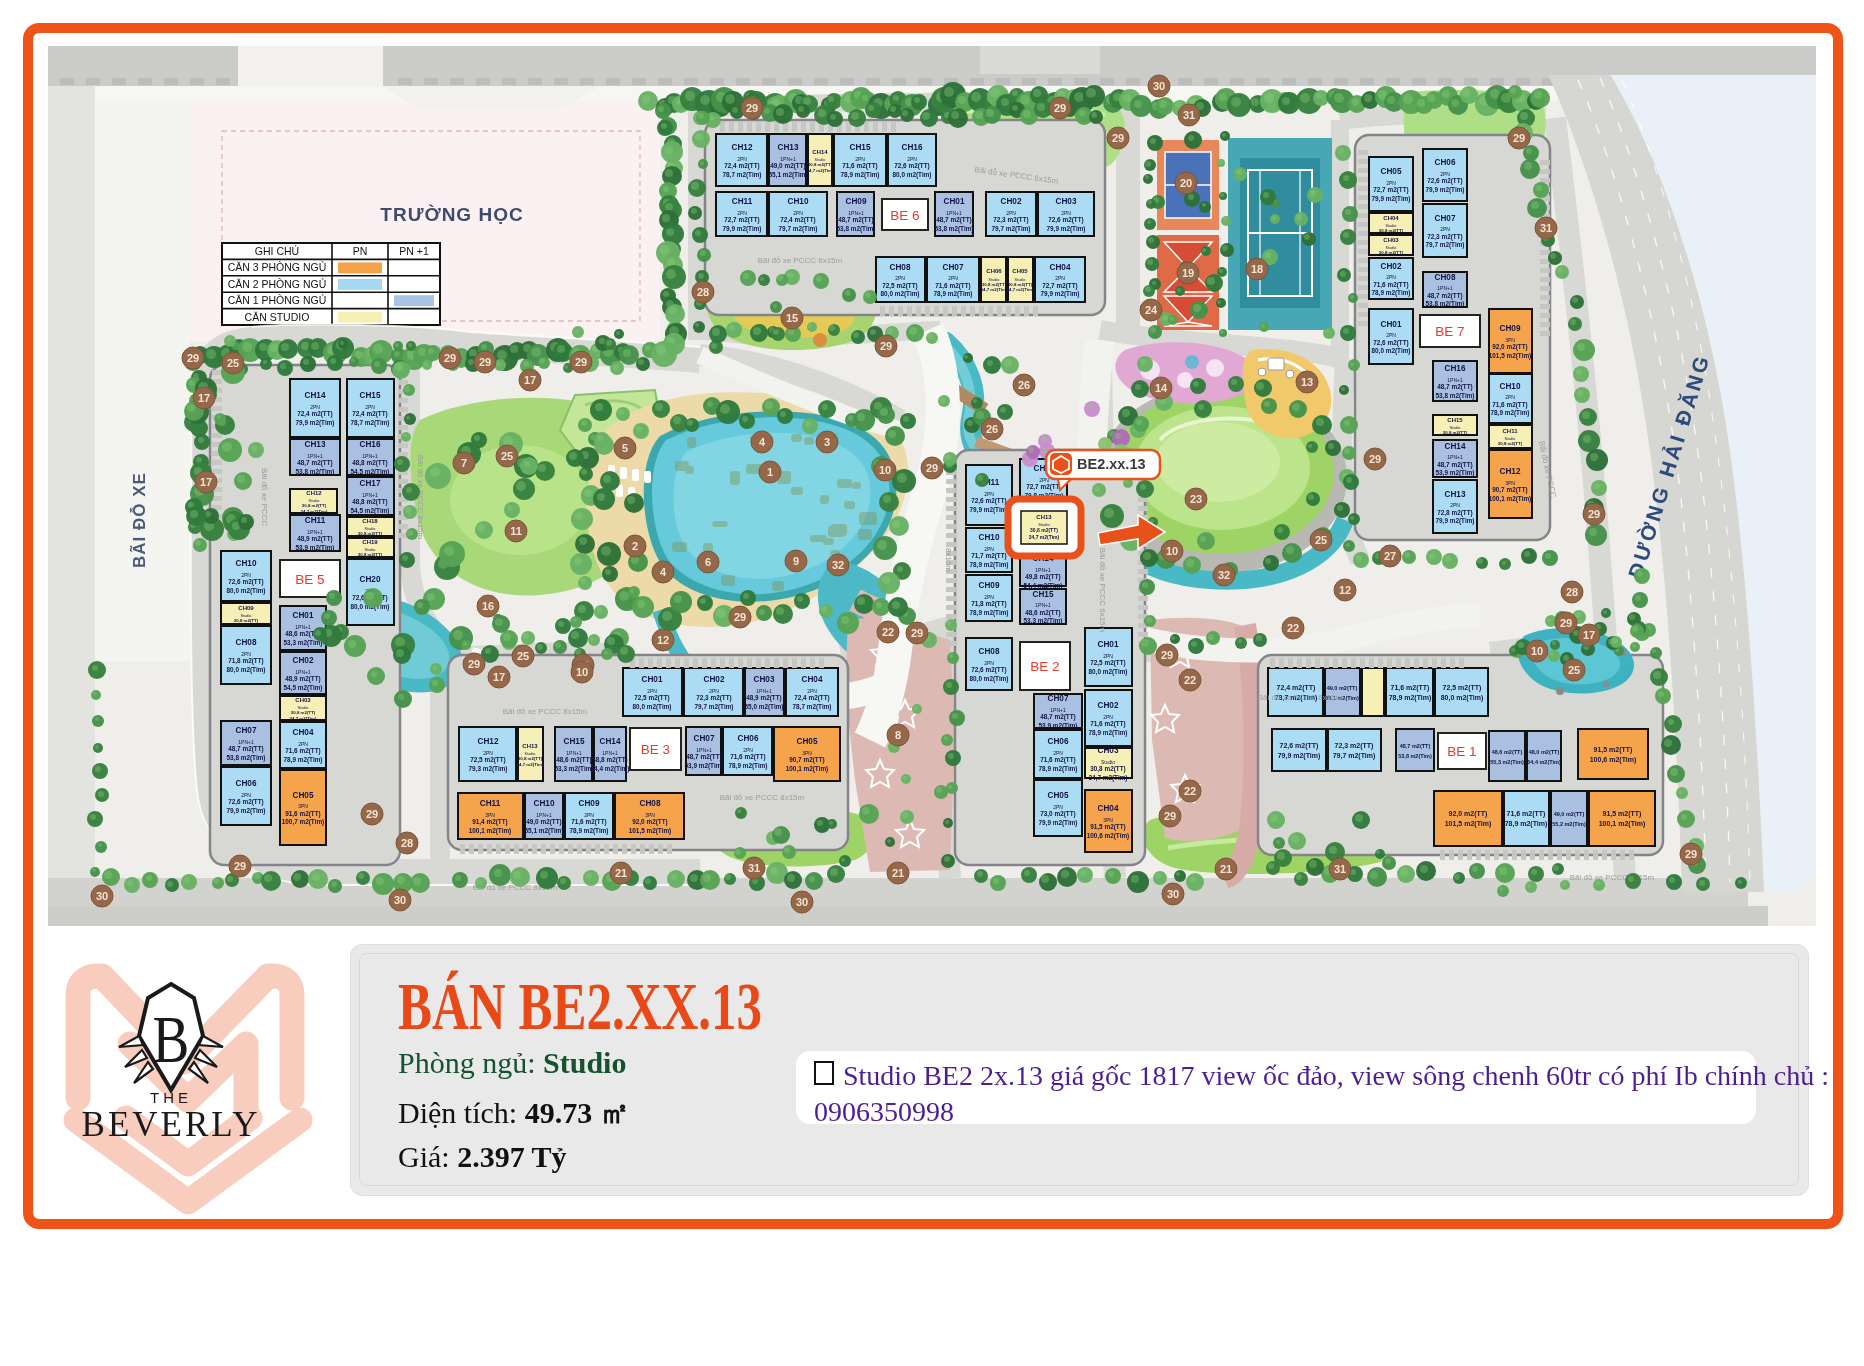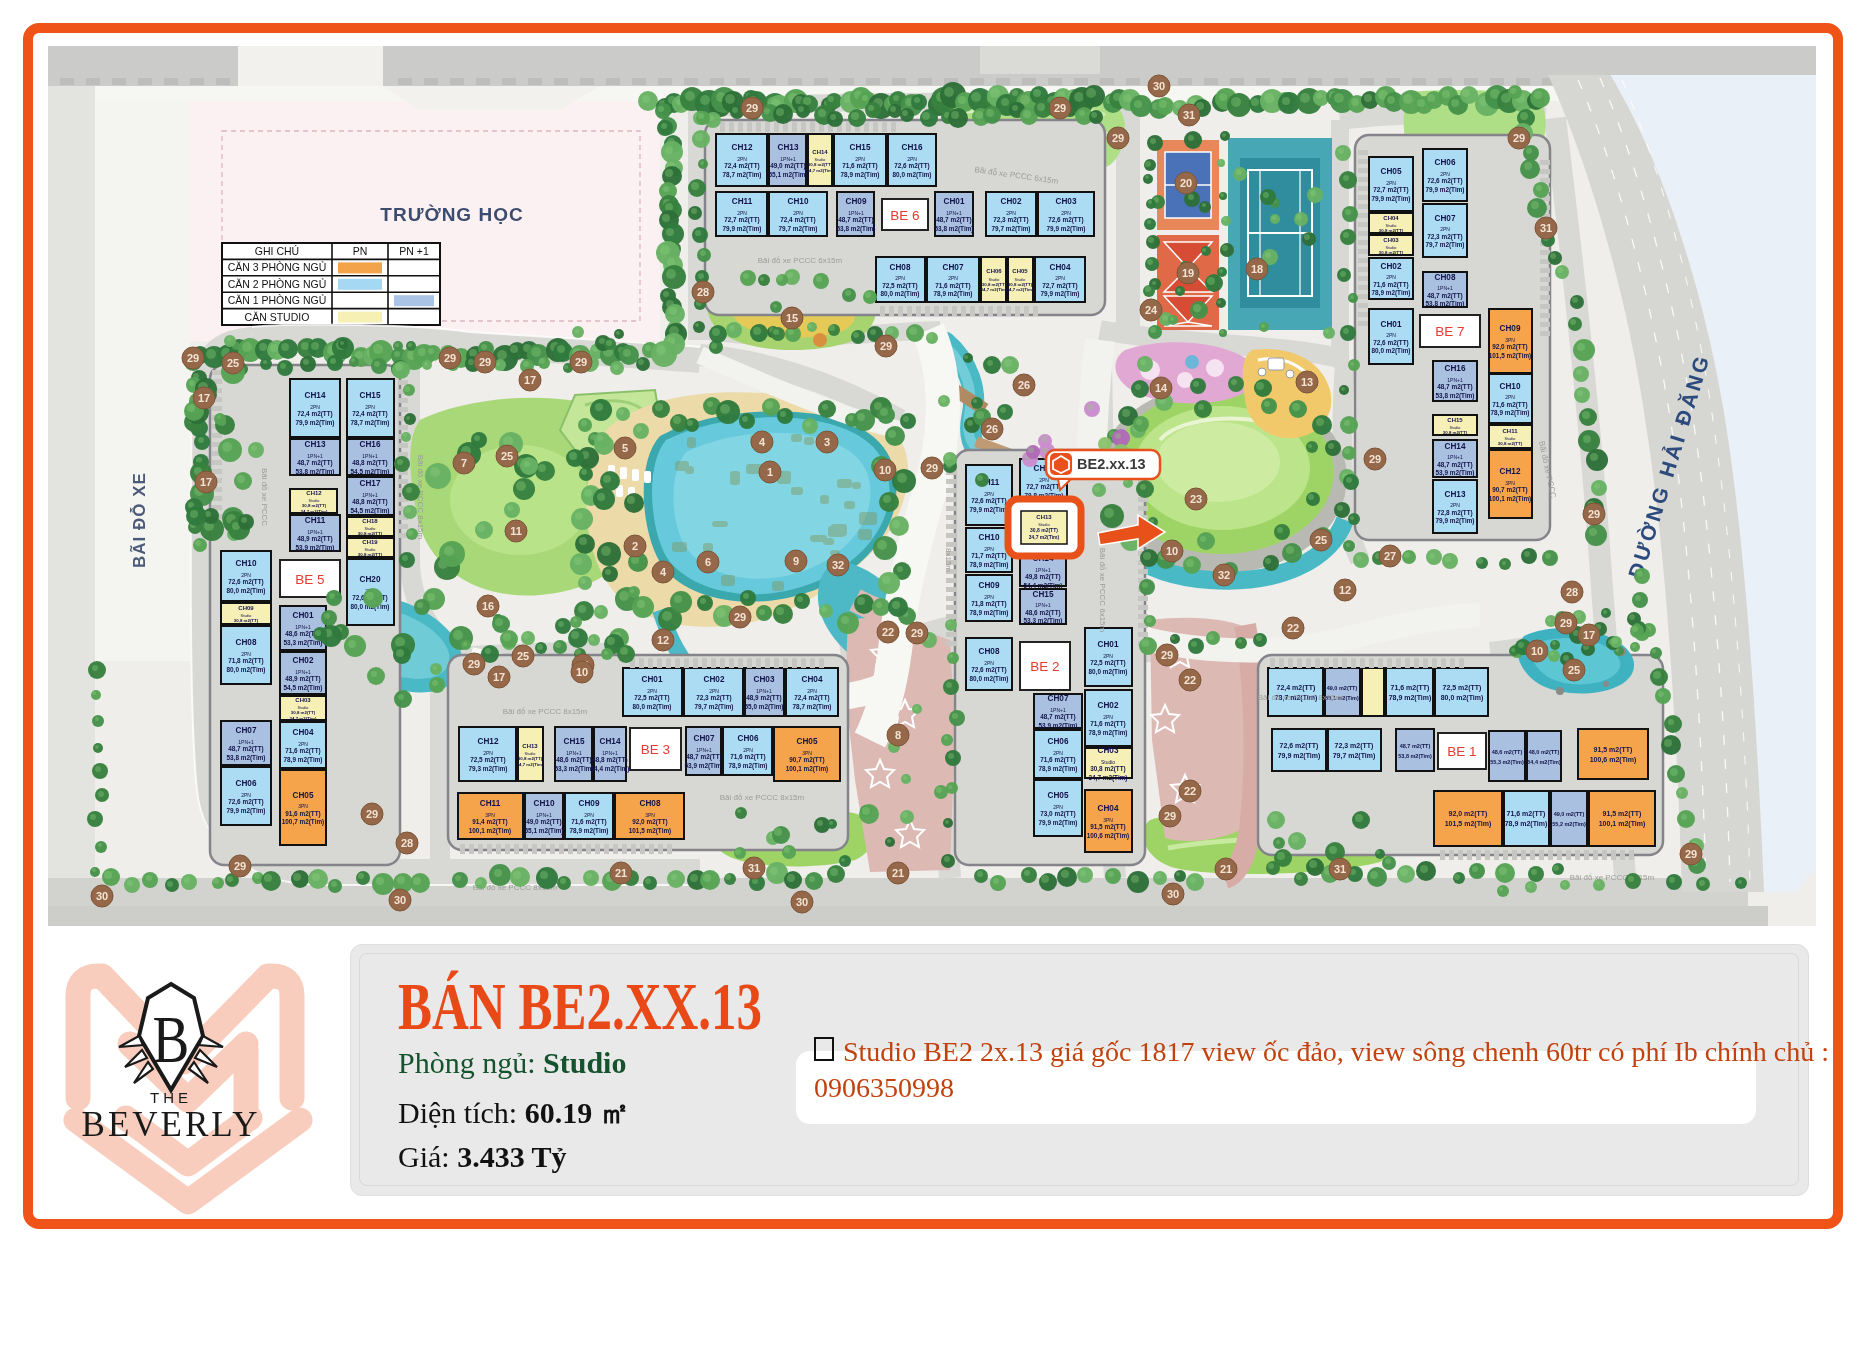--- a/index.html
+++ b/index.html
@@ -3210,25 +3210,25 @@
 
 <path d="M1098,533 L1138,525 L1138,515 L1165,532 L1138,549 L1138,539 L1100,545 Z" fill="#e8521a" stroke="#fff" stroke-width="1.5"></path>
 </svg>
 
 <div class="abs" style="left:350px;top:944px;width:1457px;height:250px;background:#e9e9e9;border:1px solid #dedede;border-radius:12px;"></div>
 <div class="abs" style="left:359px;top:953px;width:1438px;height:231px;border:1px solid #d8d8d8;border-radius:8px;"></div>
 
 <div class="abs" style="left:398px;top:967px;font-family:'Liberation Serif',serif;font-weight:bold;font-size:68px;color:#e84917;transform:scale(0.75,1);transform-origin:0 0;white-space:nowrap;">BÁN BE2.XX.13</div>
 
 <div class="abs" style="left:398px;top:1046px;font-family:'Liberation Serif',serif;font-size:30px;color:#14532d;">Phòng ngủ: <b>Studio</b></div>
-<div class="abs" style="left:398px;top:1093px;font-family:'Liberation Serif',serif;font-size:30px;color:#111;">Diện tích: <b>60.19 ㎡</b></div>
-<div class="abs" style="left:398px;top:1140px;font-family:'Liberation Serif',serif;font-size:30px;color:#111;">Giá: <b>3.433 Tỷ</b></div>
+<div class="abs" style="left:398px;top:1093px;font-family:'Liberation Serif',serif;font-size:30px;color:#111;">Diện tích: <b>49.73 ㎡</b></div>
+<div class="abs" style="left:398px;top:1140px;font-family:'Liberation Serif',serif;font-size:30px;color:#111;">Giá: <b>2.397 Tỷ</b></div>
 
 <div class="abs" style="left:796px;top:1051px;width:960px;height:73px;background:#fff;border-radius:14px;"></div>
-<div class="abs" style="left:814px;top:1034px;width:960px;font-family:'Liberation Serif',serif;font-size:28px;color:#c2410c;line-height:1.3;white-space:nowrap;"><span style="display:inline-block;width:16px;height:20px;border:2px solid #111;margin-right:9px;"></span>Studio BE2 2x.13 giá gốc 1817 view ốc đảo, view sông chenh 60tr có phí Ib chính chủ :<br>0906350998</div>
+<div class="abs" style="left:814px;top:1058px;width:960px;font-family:'Liberation Serif',serif;font-size:28px;color:#4c1d95;line-height:1.3;white-space:nowrap;"><span style="display:inline-block;width:16px;height:20px;border:2px solid #111;margin-right:9px;"></span>Studio BE2 2x.13 giá gốc 1817 view ốc đảo, view sông chenh 60tr có phí Ib chính chủ :<br>0906350998</div>
 
 <svg class="abs" style="left:60px;top:950px" width="260" height="280" viewBox="0 0 260 280">
 
 <g stroke="#f9cdbd" stroke-width="25" fill="none" stroke-linejoin="round" stroke-linecap="round">
 <path d="M18,148 V46 Q18,26 38,26 h4 L124,112 208,26 h4 Q232,26 232,46 V148"></path>
 <path d="M70,94 L128,150 186,94"></path>
 <path d="M186,100 V165"></path>
 <path d="M16,170 L128,252 240,170"></path>
 <path d="M66,168 L128,214 190,168"></path>
 </g>

